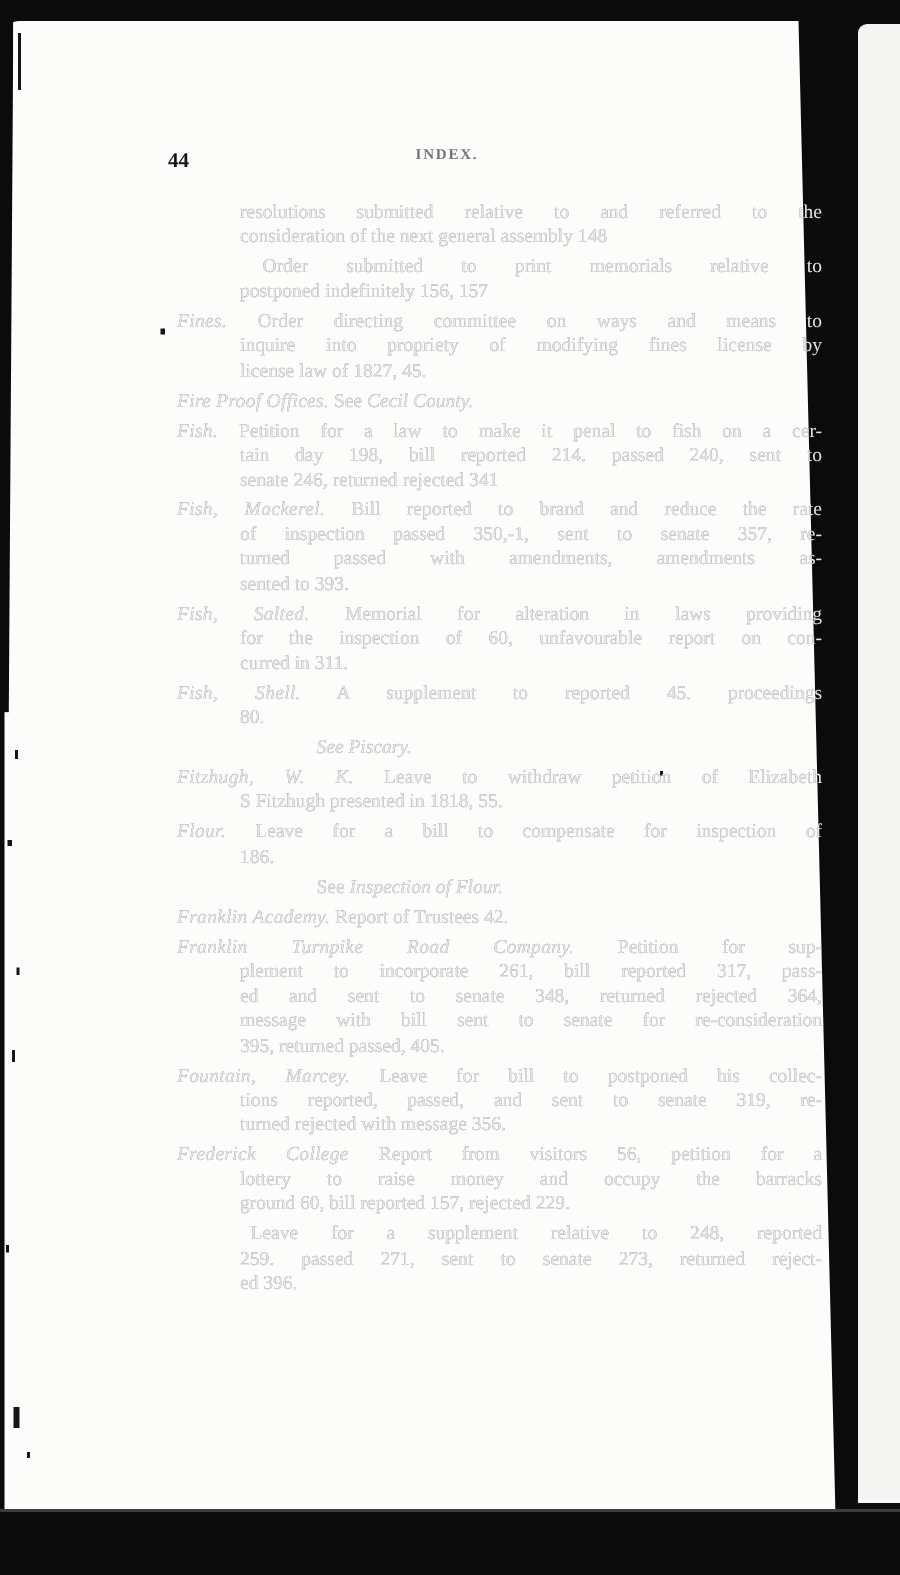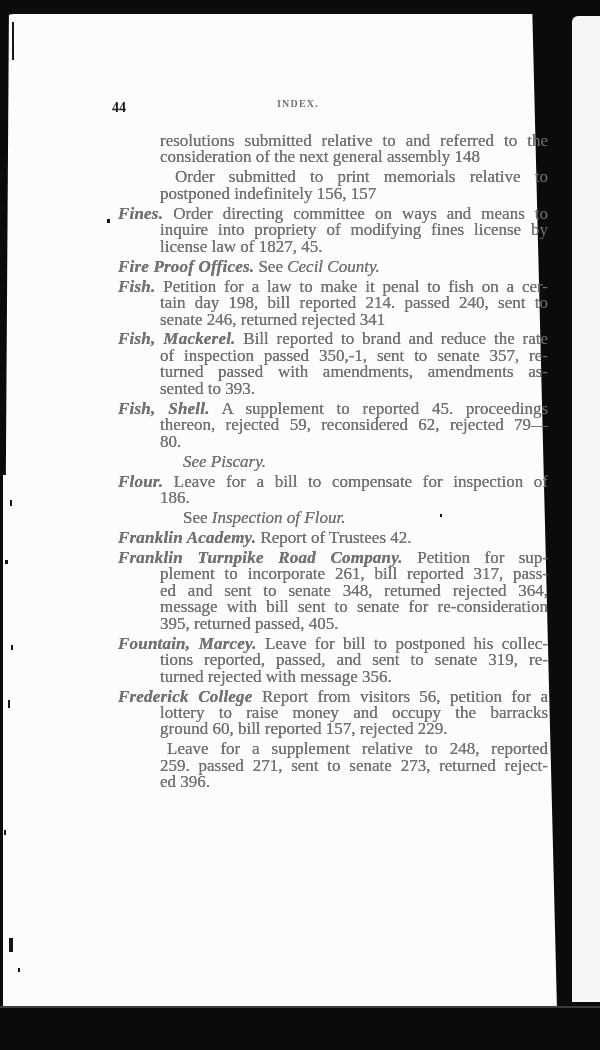--- a/index.html
+++ b/index.html
@@ -27,30 +27,30 @@
   .left-edge { position:absolute; left:0; top:0; width:9px; height:475px; background:#0b0b0b;
                clip-path:polygon(0 0,100% 0,65% 100%,0 100%); }
 
   .speck { position:absolute; background:#161616; }
 
   .pagenum { position:absolute; left:112px; top:100px; font-size:14px; font-weight:700; color:#151515; }
   .header  { position:absolute; left:277px; top:98px; font-size:10px; font-weight:600;
              letter-spacing:1.2px; color:#737373; }
 
   .text-block { position:absolute; left:118px; top:133px; width:430px;
-                font-size:17px; line-height:16.45px; color:#737373;
+                font-size:13px; line-height:16.45px; color:#e5e5e5;
                 text-shadow:0 0 0.4px rgba(10,10,10,0.65); }
   .line { min-height:16.45px; }
   .just { text-align:justify; text-align-last:justify; }
   .ind1 { margin-left:42px; }
   .ind2 { margin-left:57px; }
-  .ind3 { margin-left:65px; }
+  .ind3 { margin-left:93px; }
   .ind4 { margin-left:49px; }
   .entry + .entry { margin-top:3.5px; }
-  .s-h { font-style:italic; font-weight:700; letter-spacing:0.2px; }
+  .s-h { font-style:italic; font-weight:400; letter-spacing:0.2px; }
   .s-i { font-style:italic;font-family:Liberation Serif, serif; }
   .s-r {}
 </style>
 </head>
 <body>
 
 <div id="stage">
   <div class="page"></div>
   <div class="gutter"></div>
   <div class="next-page"></div>
@@ -93,26 +93,34 @@
         <div class="line ind1 just"><span class="s-r">tain day 198, bill reported 214. passed 240, sent to</span></div>
         <div class="line ind1"><span class="s-r">senate 246, returned rejected 341</span></div>
       </div>
       <div class="entry">
         <div class="line ind0 just"><span class="s-h">Fish, Mackerel.</span><span class="s-r"> Bill reported to brand and reduce the rate</span></div>
         <div class="line ind1 just"><span class="s-r">of inspection passed 350,-1, sent to senate 357, re-</span></div>
         <div class="line ind1 just"><span class="s-r">turned passed with amendments, amendments as-</span></div>
         <div class="line ind1"><span class="s-r">sented to 393.</span></div>
       </div>
       <div class="entry">
+        <div class="line ind0 just"><span class="s-h">Fish, Salted.</span><span class="s-r"> Memorial for alteration in laws providing</span></div>
+        <div class="line ind1 just"><span class="s-r">for the inspection of 60, unfavourable report on con-</span></div>
+        <div class="line ind1"><span class="s-r">curred in 311.</span></div>
+      </div>
+      <div class="entry">
         <div class="line ind0 just"><span class="s-h">Fish, Shell.</span><span class="s-r"> A supplement to reported 45. proceedings</span></div>
-        <div class="line ind1 just"><span class="s-r">thereon, rejected 59, reconsidered 62, rejected 79—</span></div>
         <div class="line ind1"><span class="s-r">80.</span></div>
       </div>
       <div class="entry">
         <div class="line ind3"><span class="s-i">See Piscary.</span></div>
+      </div>
+      <div class="entry">
+        <div class="line ind0 just"><span class="s-h">Fitzhugh, W. K.</span><span class="s-r"> Leave to withdraw petition of Elizabeth</span></div>
+        <div class="line ind1"><span class="s-r">S Fitzhugh presented in 1818, 55.</span></div>
       </div>
       <div class="entry">
         <div class="line ind0 just"><span class="s-h">Flour.</span><span class="s-r"> Leave for a bill to compensate for inspection of</span></div>
         <div class="line ind1"><span class="s-r">186.</span></div>
       </div>
       <div class="entry">
         <div class="line ind3"><span class="s-r">See </span><span class="s-i">Inspection of Flour.</span></div>
       </div>
       <div class="entry">
         <div class="line ind0"><span class="s-h">Franklin Academy.</span><span class="s-r"> Report of Trustees 42.</span></div>

